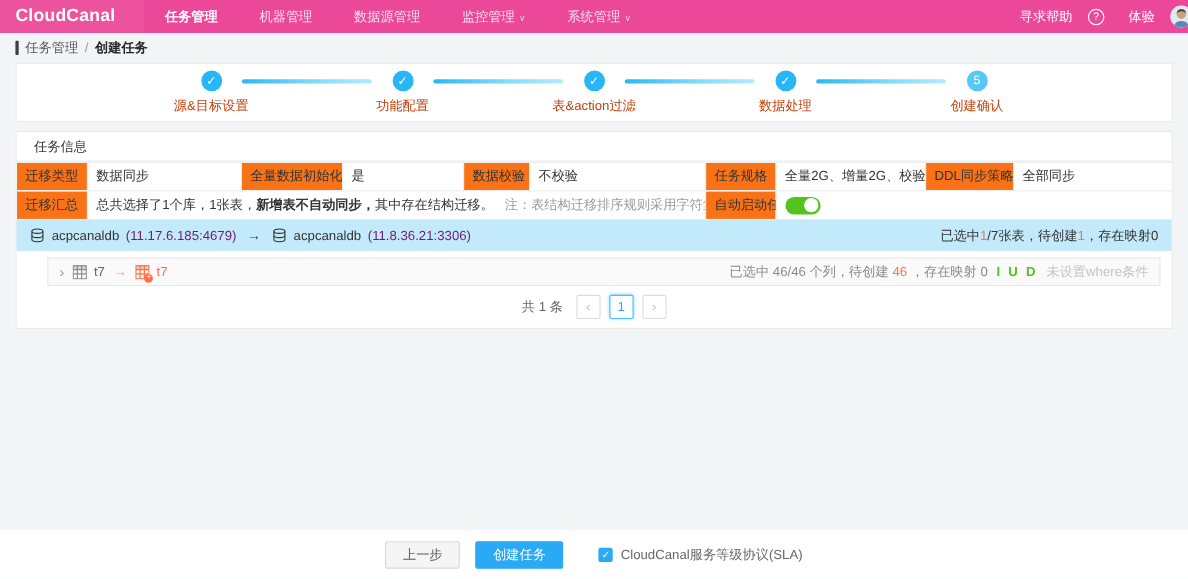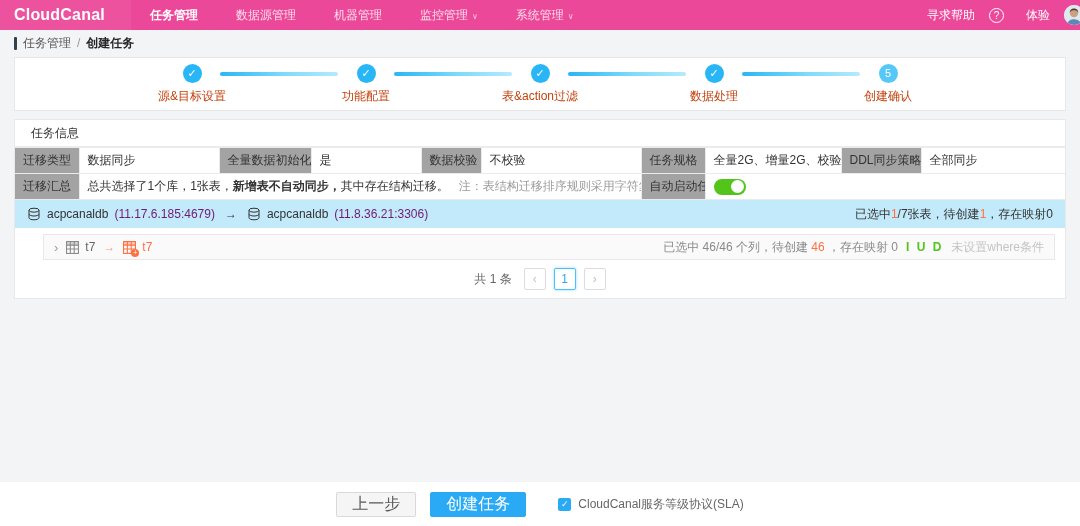--- a/index.html
+++ b/index.html
@@ -36,21 +36,21 @@
   .step { display:flex; flex-direction:column; align-items:center; width:86px; }
   .step-dot { width:19px; height:19px; border-radius:50%; background:#29b6f6; color:#fff; display:flex; align-items:center; justify-content:center; font-size:11px; }
   .step.current .step-dot { background:#55c8f8; font-size:11px; }
   .step-label { margin-top:5px; white-space:nowrap; color:#c2410c; }
   .step-line { height:4px; width:118px; border-radius:2px; margin:8px -15px 0; background:linear-gradient(90deg,#29b6f6 0%,#7edbfa 55%,#b5eafd 100%); }
   
   .card-info { margin-top:8px; }
   .sec-title { padding:5px 16px 4px; border-bottom:1px solid #ebebeb; color:#333; }
   table.info { width:100%; border-collapse:collapse; table-layout:fixed; }
   table.info td { border:1px solid #ebebeb; padding:4px 8px; height:25px; background:#fff; overflow:hidden; white-space:nowrap; }
-  table.info td.lbl { background:#a3a3a3; text-align:right; color:#333; }
+  table.info td.lbl { background:#f97316; text-align:right; color:#333; }
   table.info tr td:first-child { border-left:none; }
   table.info tr td:last-child { border-right:none; }
   .sum-bold { font-weight:bold; }
   .sum-note { color:#9b9b9b; margin-left:10px; }
   .toggle { width:32px; height:16px; border-radius:9px; background:#52c41a; position:relative; display:inline-block; vertical-align:middle; cursor:pointer; }
   .toggle-knob { position:absolute; top:1.5px; right:2px; width:13px; height:13px; border-radius:50%; background:#fff; }
   
   .map-row { height:28px; background:#c3eafa; display:flex; align-items:center; padding:0 12px; justify-content:space-between; cursor:pointer; }
   .map-left { display:flex; align-items:center; gap:6px;justify-content:center; }
   .db-icon { display:flex; }
@@ -71,41 +71,41 @@
   .tbl-stats { color:#8a8a8a; display:flex; align-items:center; gap:8px; }
   .iud { color:#52c41a; font-weight:bold; letter-spacing:2px; }
   .where-hint { color:#c4c4c4; }
   
   .pager { display:flex; align-items:center; justify-content:center; gap:8px; padding:4px 0 8px; }
   .pager-total { color:#666; margin-right:4px; }
   .pg-btn { width:22px; height:22px; border:1px solid #dcdcdc; border-radius:2px; background:#fff; display:flex; align-items:center; justify-content:center; color:#bfbfbf; cursor:pointer; font-size:12px; }
   .pg-btn.page-active { border-color:#49c3f7; color:#29a9f5; box-shadow:0 0 3px rgba(41,182,246,.5); }
   
   .footer { height:44px; flex:none; background:#fff; display:flex; align-items:center; justify-content:center; gap:14px; }
-  .btn { height:25px; padding:0 15px; border-radius:2px; font-size:16px; display:flex; align-items:center; cursor:pointer; }
+  .btn { height:25px; padding:0 15px; border-radius:2px; font-size:12px; display:flex; align-items:center; cursor:pointer; }
   .btn-default { background:#f5f5f5; border:1px solid #d9d9d9; color:#595959; }
   .btn-primary { background:#2aaaf5; border:1px solid #2aaaf5; color:#fff; margin-right:18px; }
   .sla { display:flex; align-items:center; gap:7px; cursor:pointer; }
   .checkbox { width:13px; height:13px; border-radius:2px; background:#2aaaf5; color:#fff; font-size:9px; display:flex; align-items:center; justify-content:center; }
   .sla-label { color:#666; }
 </style>
 </head>
 <body>
 
 <div class="navbar">
   <div class="logo">CloudCanal</div>
   <div class="nav-items">
     <div class="nav-item active">
         <span>任务管理</span>
       </div>
     <div class="nav-item">
+        <span>机器管理</span>
+      </div>
+    <div class="nav-item">
         <span>数据源管理</span>
-      </div>
-    <div class="nav-item">
-        <span>机器管理</span>
       </div>
     <div class="nav-item">
         <span>监控管理</span>
         <span class="nav-caret">∨</span>
       </div>
     <div class="nav-item">
         <span>系统管理</span>
         <span class="nav-caret">∨</span>
       </div>
   </div>

